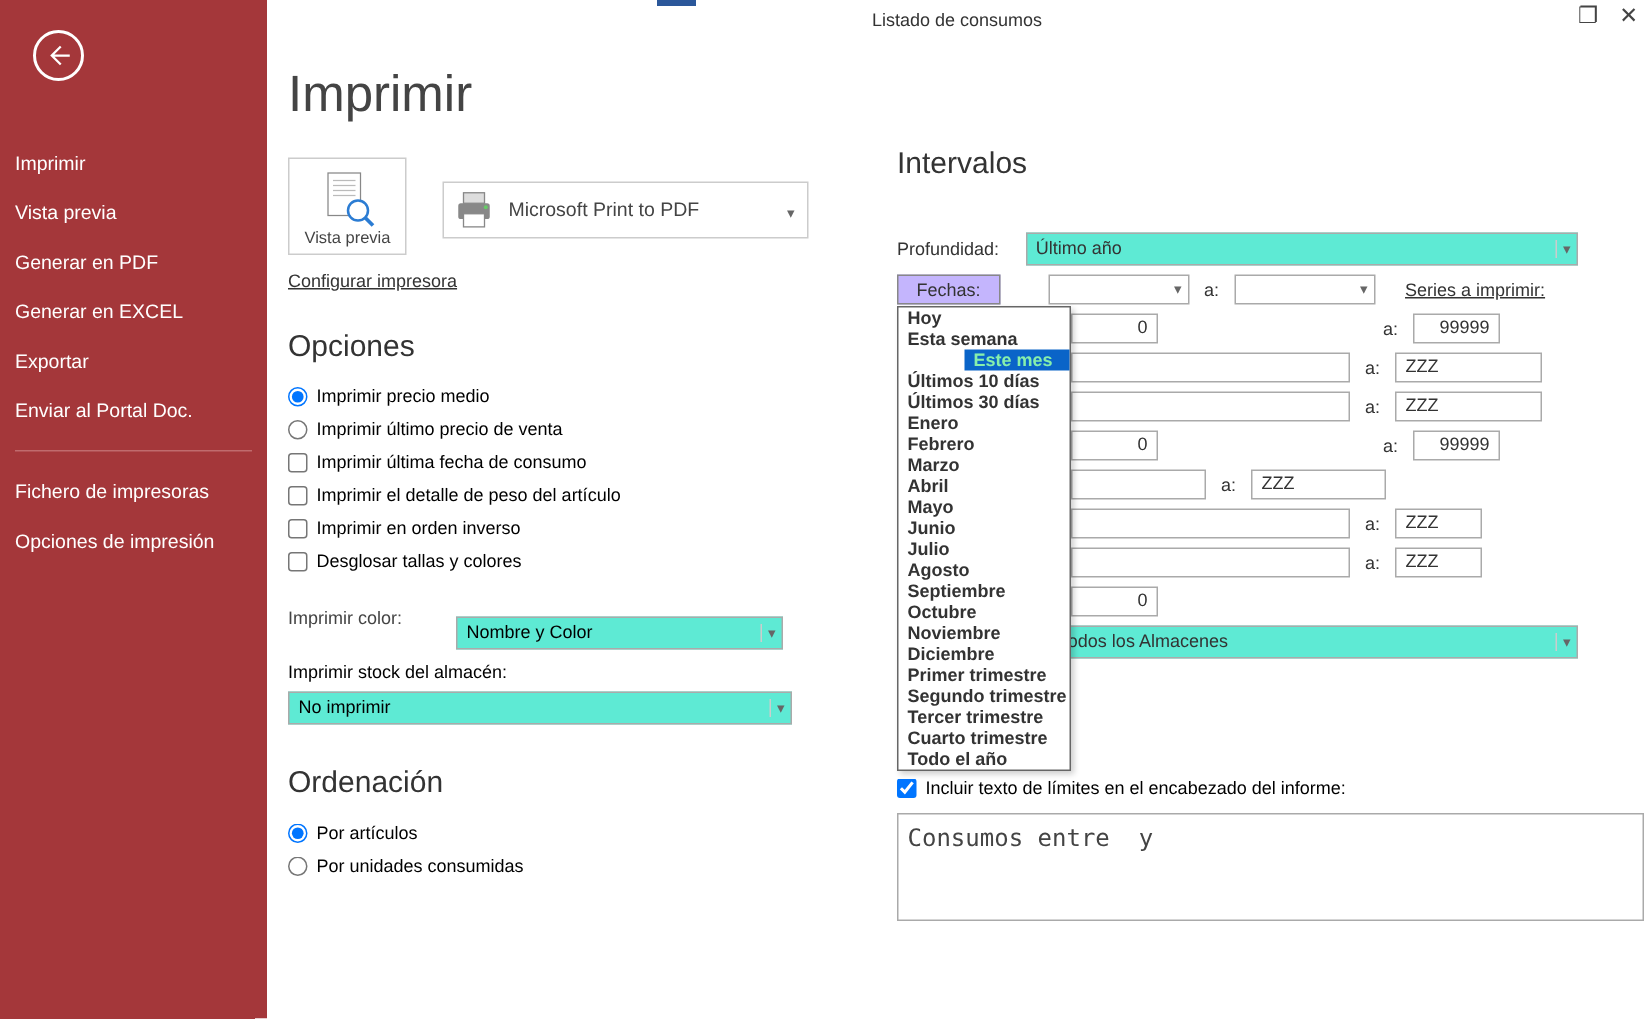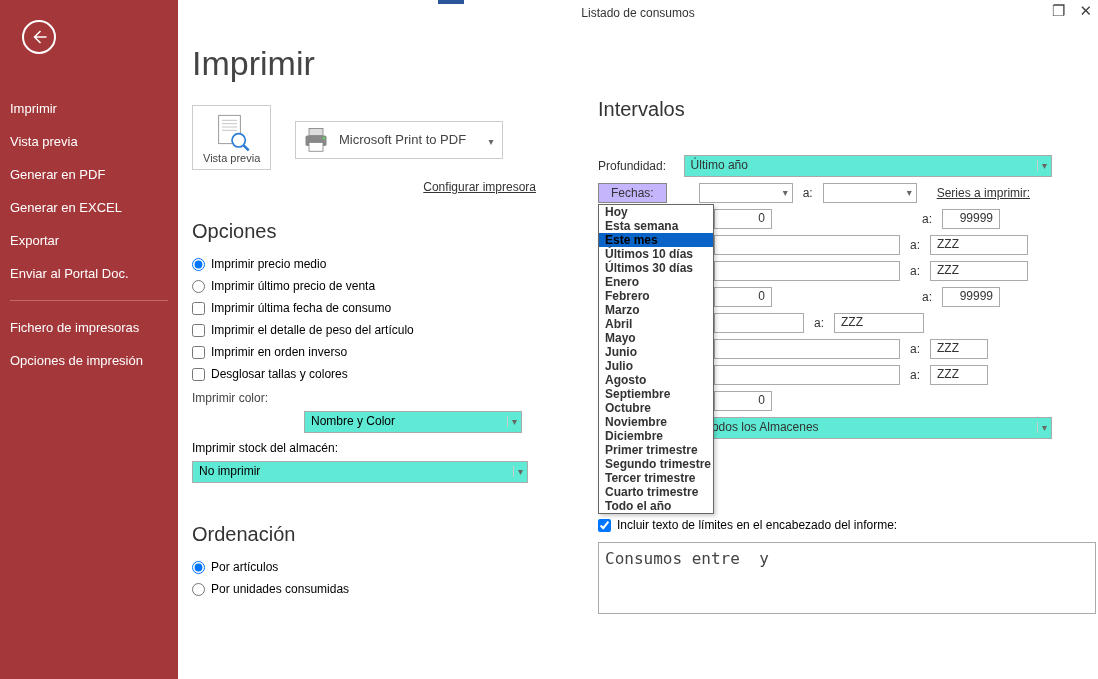--- a/index.html
+++ b/index.html
@@ -101,37 +101,37 @@
     padding: 6px 10px 4px 10px;
     text-align: center;
     vertical-align: top;
     cursor: pointer;
   }
   .preview-btn svg { width: 40px; height: 40px; display:block; margin:0 auto -1px auto; }
   .preview-btn span { font-size: 11px; color: #444; }
   .printer-box {
     display: inline-block;
     border: 1px solid #ccc;
-    width: 208px;
+    width: 244px;
     height: 38px;
     margin-left: 20px;
     margin-top: 16px;
     vertical-align: top;
     padding: 3px 6px;
     cursor: pointer;
     position: relative;
   }
   .printer-box svg { width: 28px; height: 28px; vertical-align: middle; }
   .printer-box .pname { vertical-align: middle; margin-left: 6px; font-size: 13px; color:#444; }
   .printer-box .caret { position:absolute; right:8px; top:14px; font-size:10px; color:#666;}
   .link { color: #333; text-decoration: underline; cursor:pointer; font-size:12px; display:inline-block;}
   .options-block { margin-top: 26px; }
   .radio-row, .check-row { padding: 4px 0; display:flex; align-items:center; gap:6px;}
   .radio-row input, .check-row input { margin:0; }
-  .form-row { display:flex; align-items:flex-start; gap:8px; margin-top:6px;}
+  .form-row { display:flex; align-items:center; gap:8px; margin-top:6px;}
   .form-row label { width: 104px; color:#444;}
   .combo {
     border: 1px solid #aaa;
     height: 22px;
     padding: 2px 20px 2px 6px;
     background: #5eead4;
     position: relative;
     font-size:12px;
     cursor: pointer;
   }
@@ -152,21 +152,21 @@
   .dropdown {
     position:absolute;
     border:1px solid #666;
     background:#fff;
     width: 116px;
     font-size:12px;
     z-index: 100;
     box-shadow: 2px 2px 4px rgba(0,0,0,0.2);
   }
   .dropdown div { padding: 0px 6px; line-height:14px; cursor:pointer;}
-  .dropdown div.sel { background:#0a64c8; color:#000000; }
+  .dropdown div.sel { background:#0a64c8; color:#86efac;margin-left:44px; }
   .checkbox { display:flex; align-items:center; gap:6px; margin: 10px 0;}
   .textarea {
     border:1px solid #aaa;
     width: 498px;
     height: 72px;
     padding: 6px;
     font-size:16px;
     color:#444;
     resize:none;
     overflow-y: scroll;
@@ -228,21 +228,21 @@
         <svg viewBox="0 0 32 32">
           <rect x="4" y="12" width="24" height="12" rx="2" fill="#888"></rect>
           <rect x="8" y="4" width="16" height="8" fill="#ddd" stroke="#888"></rect>
           <rect x="8" y="20" width="16" height="10" fill="#fff" stroke="#888"></rect>
           <circle cx="25" cy="15" r="1.5" fill="#6c6"></circle>
         </svg>
         <span class="pname">Microsoft Print to PDF</span>
         <span class="caret">▾</span>
       </div>
     </div>
-    <div style="text-align:right; width:344px; margin-top:10px;">
+    <div style="text-align:left; width:344px; margin-top:10px;">
       <span class="link">Configurar impresora</span>
     </div>
 
     <div class="options-block">
       <h2>Opciones</h2>
       <div class="radio-row">
           <input type="radio" name="r1" checked="" style="">
           <span>Imprimir precio medio</span>
         </div>
       <div class="radio-row">
@@ -270,21 +270,21 @@
         <div class="combo wide-combo">
           <span>Nombre y Color</span><span class="caret">▾</span>
         </div>
       </div>
       <div style="margin-top:8px;">Imprimir stock del almacén:</div>
       <div class="combo full-combo">
         <span>No imprimir</span><span class="caret">▾</span>
       </div>
     </div>
 
-    <div style="margin-top:40px;">
+    <div style="margin-top:28px;">
       <h2>Ordenación</h2>
       <div class="radio-row">
           <input type="radio" name="r2" checked="" style="">
           <span>Por artículos</span>
         </div>
       <div class="radio-row">
           <input type="radio" name="r2" style="">
           <span>Por unidades consumidas</span>
         </div>
     </div>

